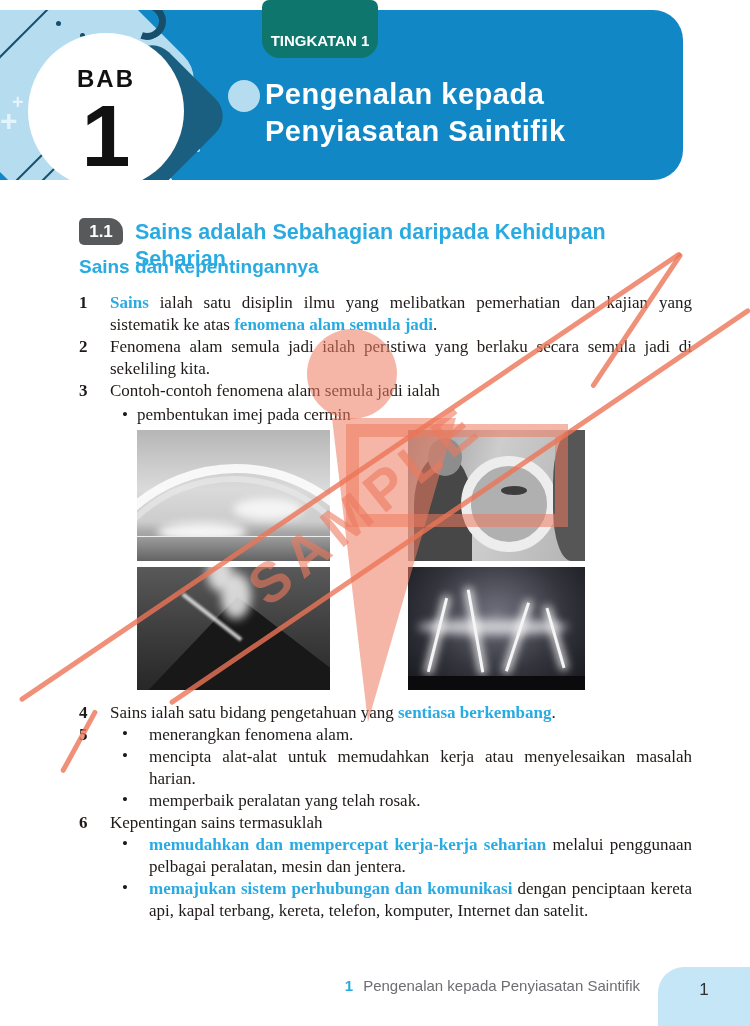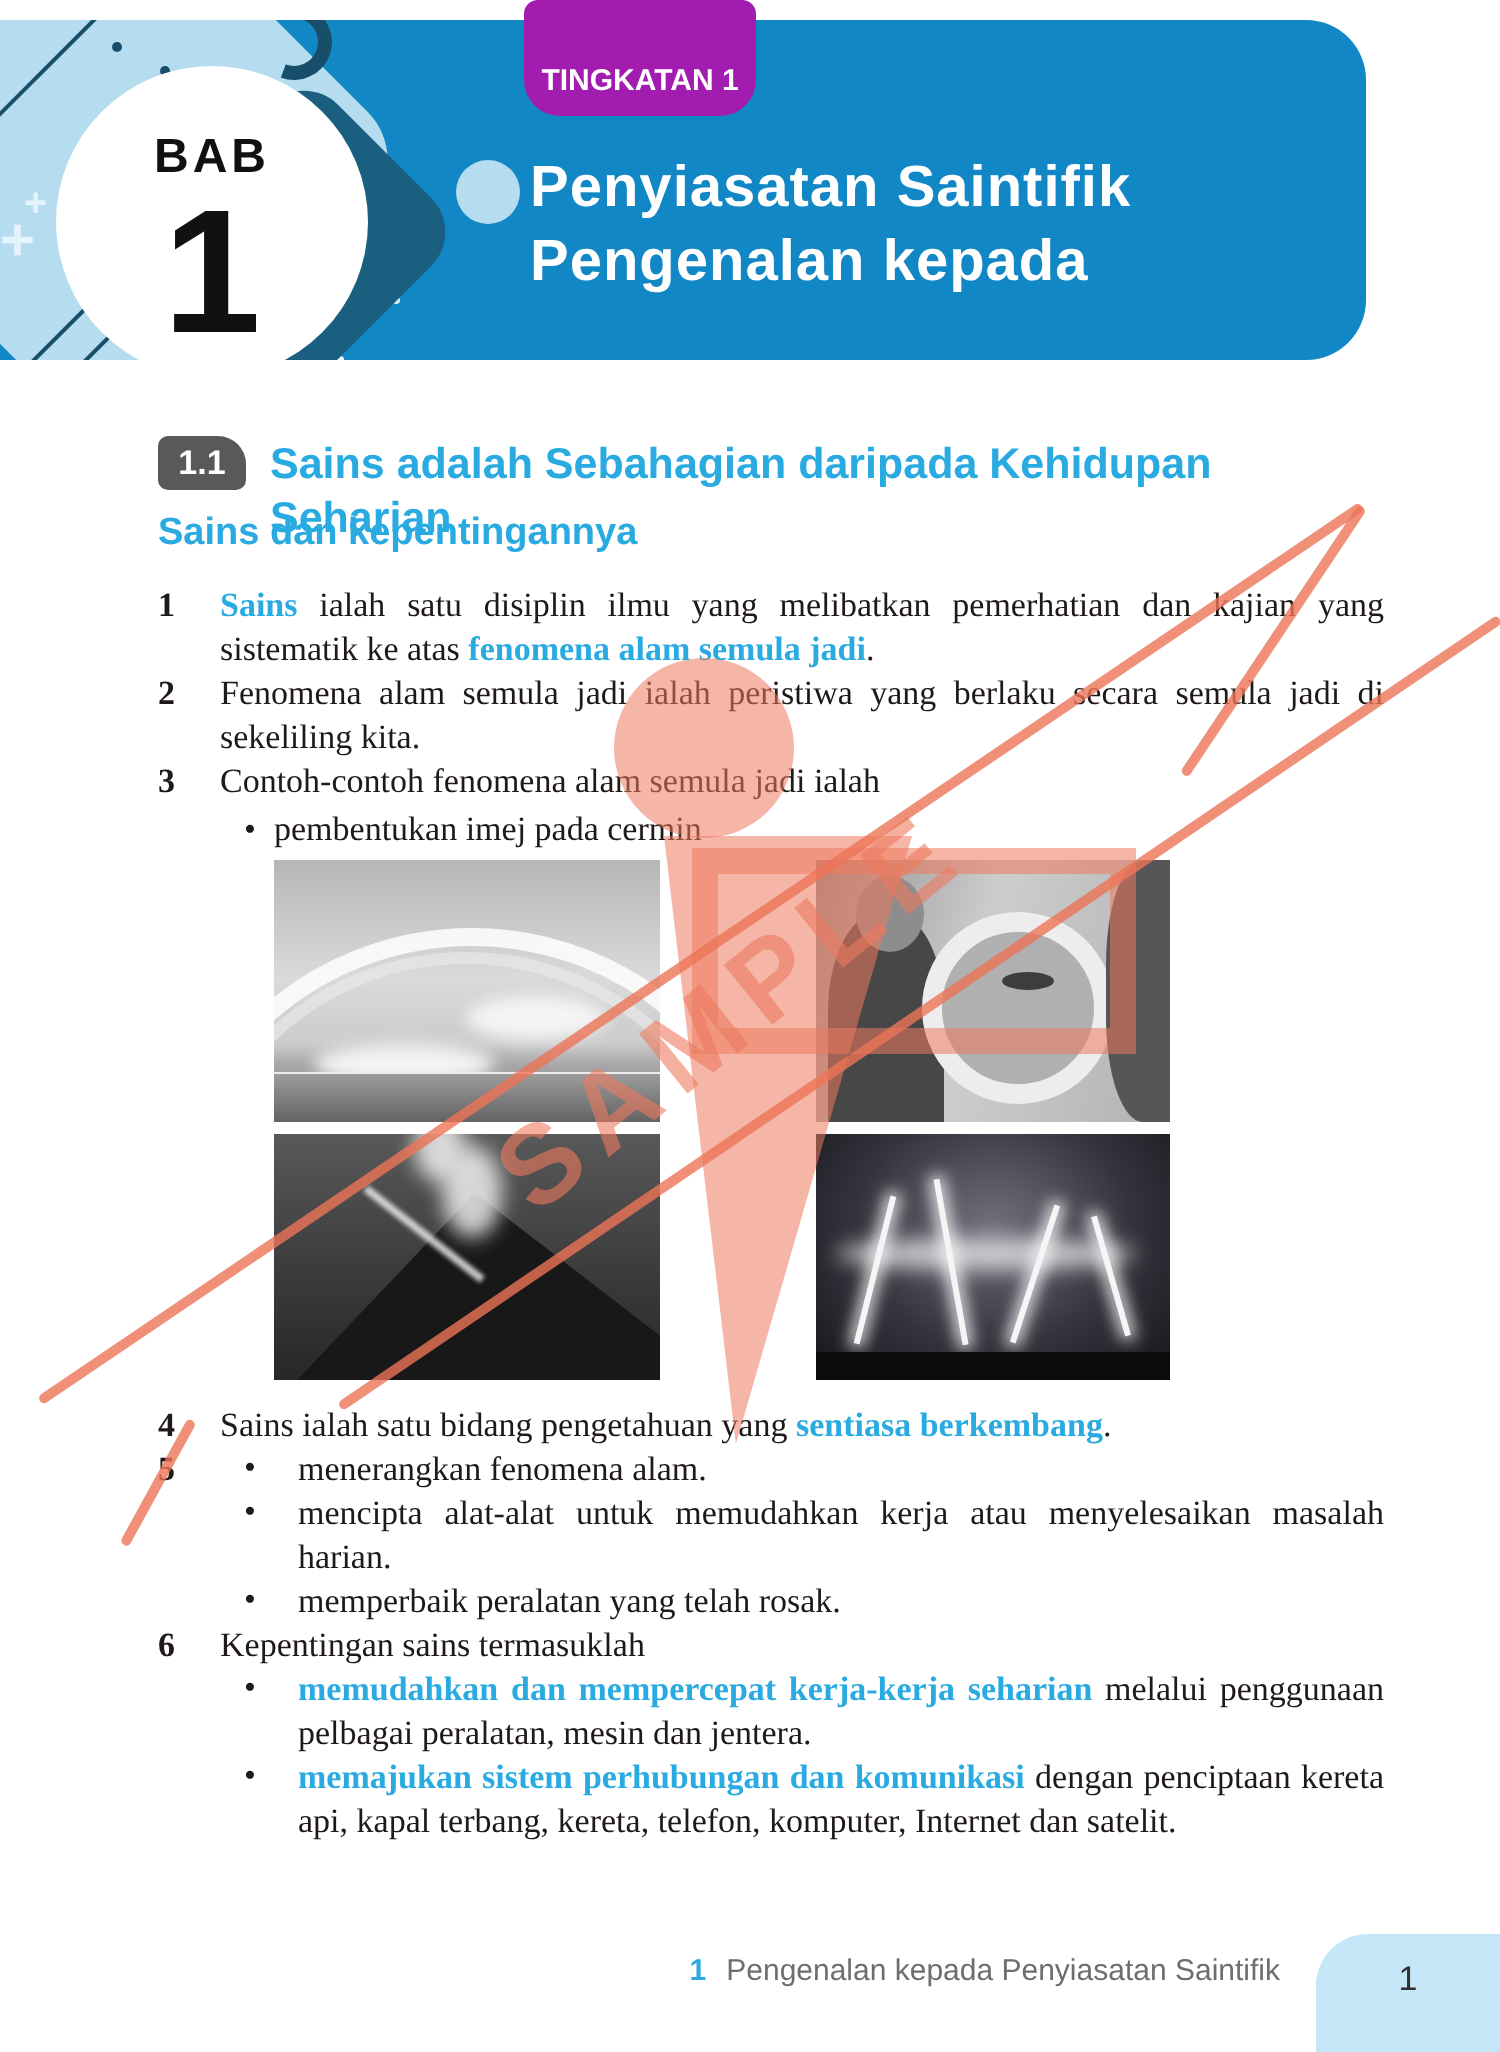--- a/index.html
+++ b/index.html
@@ -16,21 +16,21 @@
   .plus{position:absolute;color:#e4f3fc;font-family:"Liberation Sans",sans-serif;font-weight:bold;line-height:1;}
   .hook{position:absolute;left:128px;top:-8px;width:24px;height:24px;border:7px solid #174f6b;border-radius:50%;
         border-top-color:transparent;border-left-color:transparent;transform:rotate(-25deg);}
   .circle-small{position:absolute;left:228px;top:70px;width:32px;height:32px;background:#b5dcef;border-radius:50%;z-index:2;}
   .diamond-dark{position:absolute;left:95px;top:49px;width:114px;height:114px;background:#1a5f7f;
           border-radius:24px;transform:rotate(45deg);z-index:3;}
   .badge-circle{position:absolute;left:28px;top:33px;width:156px;height:156px;background:#ffffff;border-radius:50%;
           z-index:7;text-align:center;font-family:"Liberation Sans",sans-serif;color:#111;}
   .badge-label{display:block;margin-top:32px;font-size:24px;font-weight:bold;letter-spacing:2px;}
   .badge-number{display:block;margin-top:-8px;font-size:88px;font-weight:bold;}
-  .tab{position:absolute;left:262px;top:0;width:116px;height:58px;background:#a21caf;
+  .tab{position:absolute;left:262px;top:0;width:116px;height:58px;background:#0f766e;
        border-radius:7px 7px 18px 18px;z-index:5;display:flex;align-items:flex-end;justify-content:center;}
   .tab span{color:#fff;font-family:"Liberation Sans",sans-serif;font-weight:bold;font-size:15px;margin-bottom:9px;}
   .title{position:absolute;left:265px;top:76px;z-index:6;color:#fff;font-family:"Liberation Sans",sans-serif;
          font-weight:bold;font-size:29px;line-height:37px;letter-spacing:.5px;}
 
   
   .sec-head{position:absolute;left:79px;top:218px;display:flex;z-index:10;}
   .sec-num{width:44px;height:27px;background:#58595b;color:#fff;border-radius:5px 14px 5px 5px;
            font-family:"Liberation Sans",sans-serif;font-weight:bold;font-size:17px;text-align:center;line-height:27px;flex:none;}
   .sec-title{margin-left:12px;width:565px;color:#29abe2;font-family:"Liberation Sans",sans-serif;
@@ -132,22 +132,22 @@
     <div class="plus" style="left:12px;top:82px;font-size:20px;">+</div>
     <div class="circle-small"></div>
     <div class="diamond-dark"></div>
   </div>
 
   <div class="tab">
     <span>TINGKATAN 1</span>
   </div>
 
   <div class="title">
+    <div>Pengenalan kepada</div>
     <div>Penyiasatan Saintifik</div>
-    <div>Pengenalan kepada</div>
   </div>
 
   <div class="badge-circle">
     <span class="badge-label">BAB</span>
     <span class="badge-number">1</span>
   </div>
 
   <div class="sec-head">
     <div class="sec-num">1.1</div>
     <div class="sec-title">Sains adalah Sebahagian daripada Kehidupan Seharian</div>

